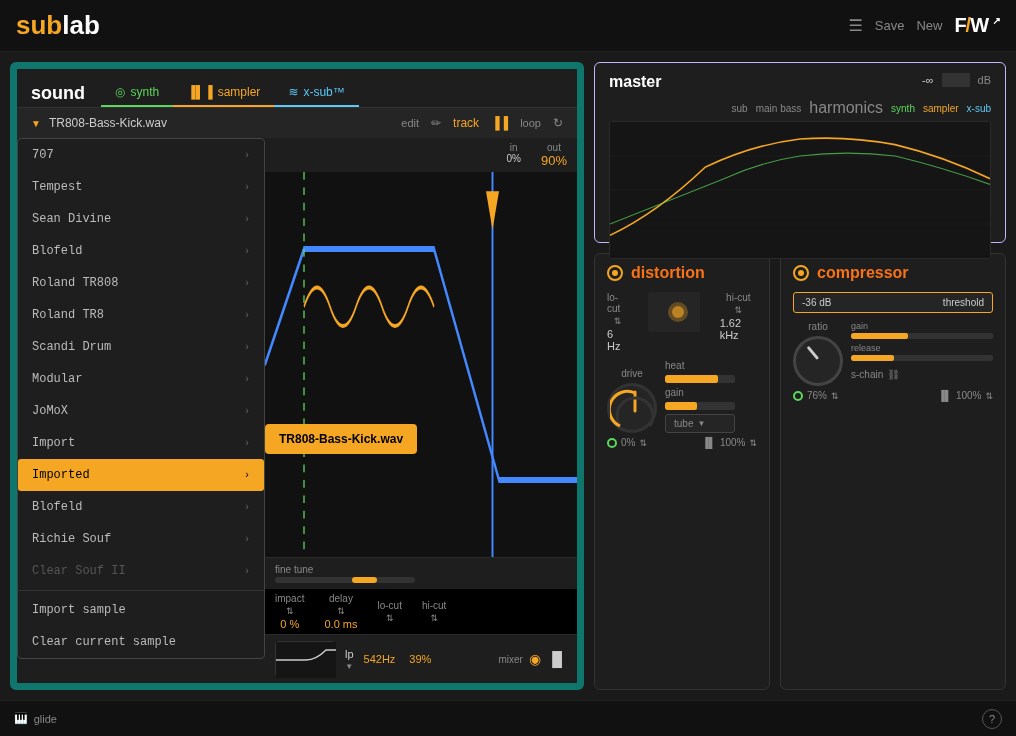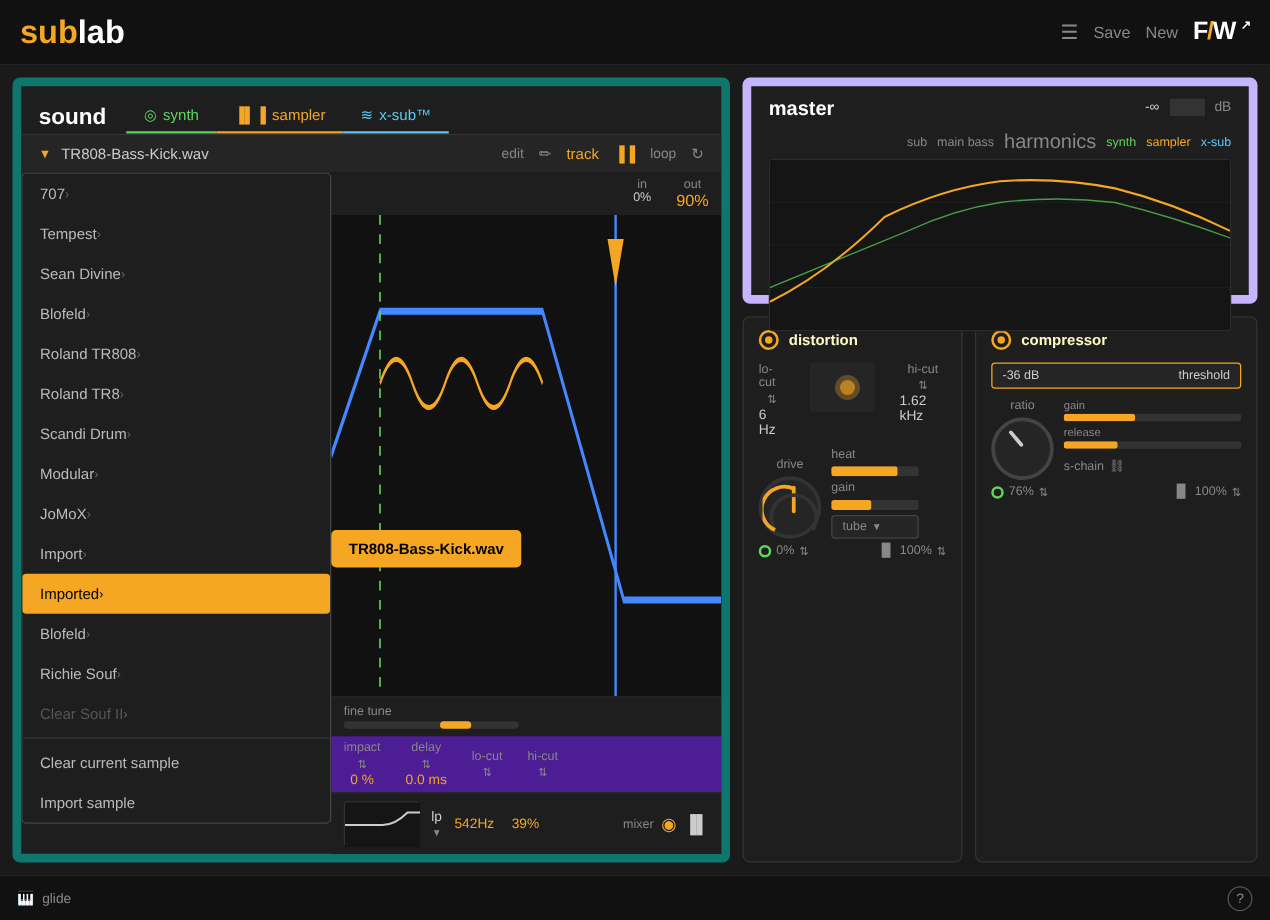--- a/index.html
+++ b/index.html
@@ -172,23 +172,24 @@
       background: #1e1e1e;
       border: 1px solid #444;
       border-radius: 4px;
       z-index: 100;
     }
     .dropdown-item {
       padding: 9px 14px;
       color: #bbb;
       font-size: 12px;
       display: flex;
-      justify-content: flex-start;
+      justify-content: space-between;
       align-items: center;
       cursor: pointer;
+      font-family: Liberation Mono, monospace;
     }
     .dropdown-item.selected {
       background: #f5a623;
       color: #000;
       border-radius: 3px;
     }
     .dropdown-item.disabled-item {
       color: #555;
     }
     .dropdown-item .arrow {
@@ -299,21 +300,21 @@
     .right-panel {
       flex: 1;
       display: flex;
       flex-direction: column;
       gap: 10px;
     }
 
     
     .master-panel {
       background: #1e1e1e;
-      border: 7px solid #c4b5fd;
+      border: 1px solid #c4b5fd;
       border-radius: 6px;
       padding: 10px 14px;
       height: 181px;
     }
     .master-header {
       display: flex;
       justify-content: space-between;
       align-items: flex-start;
       margin-bottom: 8px;
     }
@@ -429,22 +430,22 @@
       background: none;
     }
     .power-btn::after {
       content: '';
       width: 6px;
       height: 6px;
       border-radius: 50%;
       background: #f5a623;
     }
     .fx-title {
-      color: #fef9c3;
-      font-size: 12px;
+      color: #f97316;
+      font-size: 16px;
       font-weight: bold;
     }
     .param-col {
       display: flex;
       flex-direction: column;
       align-items: center;
       gap: 4px;
     }
     .param-col-label { color: #888; font-size: 10px; }
     .heat-bar {
@@ -725,24 +726,24 @@
         <div class="dropdown-item">
           <span>Richie Souf</span>
           <span class="arrow">›</span>
         </div>
         <div class="dropdown-item disabled-item">
           <span>Clear Souf II</span>
           <span class="arrow">›</span>
         </div>
         <div class="dropdown-divider"></div>
         <div class="dropdown-item">
+          <span>Import sample</span>
+        </div>
+        <div class="dropdown-item">
           <span>Clear current sample</span>
-        </div>
-        <div class="dropdown-item">
-          <span>Import sample</span>
         </div>
       </div>
 
       <div class="hover-item">
         <span>TR808-Bass-Kick.wav</span>
       </div>
 
       <div class="waveform-area">
 
         <div style="display:flex; justify-content:flex-end; gap:20px; padding:4px 10px; font-size:10px; color:#666; background:#1e1e1e;">
@@ -775,21 +776,21 @@
 
         <div style="padding:6px 10px; background:#1e1e1e; border-top:1px solid #2a2a2a;">
           <div class="fine-tune-section">
             <span class="fine-tune-label">fine tune</span>
             <div class="fine-tune-bar">
               <div class="fine-tune-fill" style="left:55%; width:25px;"></div>
             </div>
           </div>
         </div>
 
-        <div style="display:flex; gap:20px; padding:4px 10px; background:#4c1d95; align-items:center;">
+        <div style="display:flex; gap:20px; padding:4px 10px; background:#000000; align-items:center;">
           <div class="param-group">
             <span class="param-label">impact</span>
             <span style="color:#888;font-size:9px">⇅</span>
             <span class="param-value">0 %</span>
           </div>
           <div class="param-group">
             <span class="param-label">delay</span>
             <span style="color:#888;font-size:9px">⇅</span>
             <span class="param-value">0.0 ms</span>
           </div>

